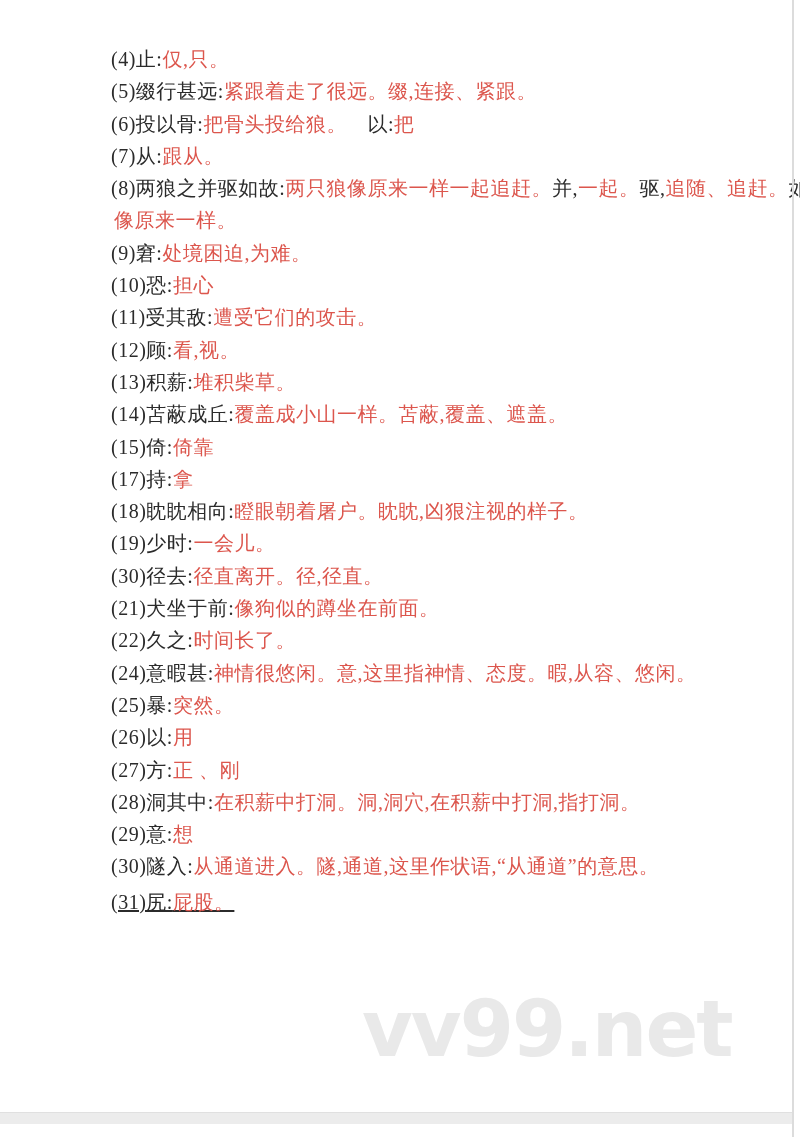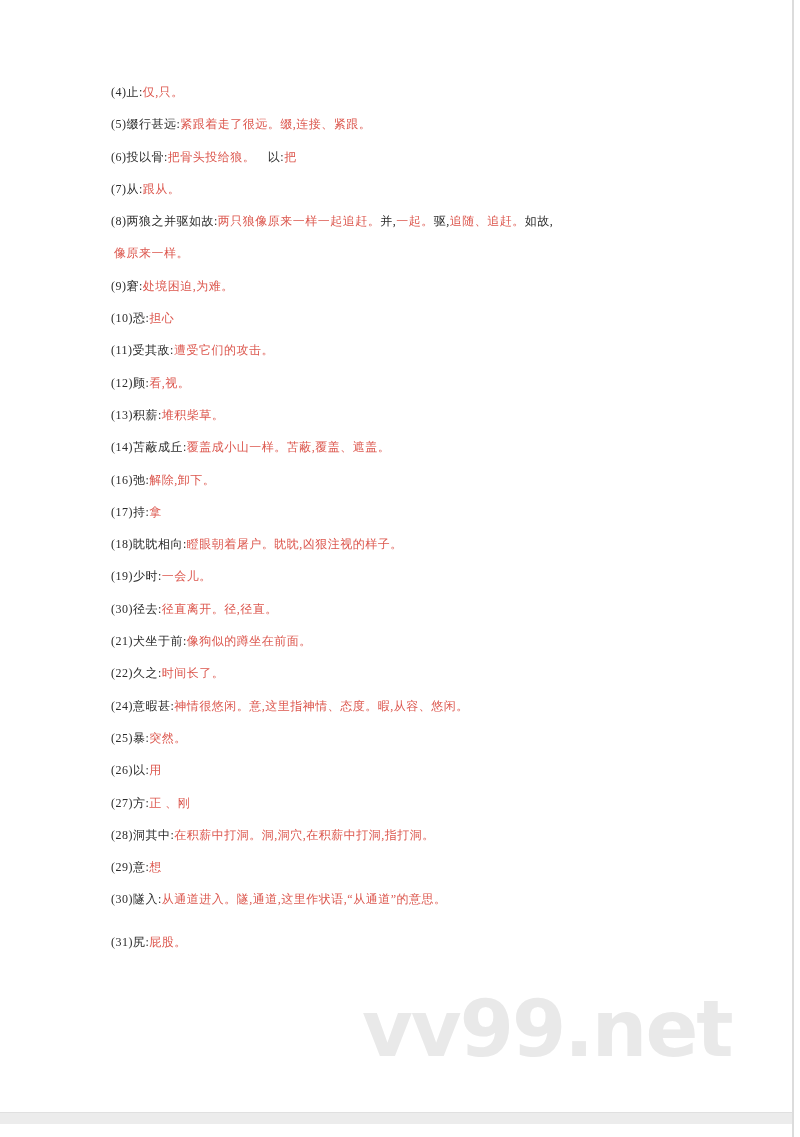--- a/index.html
+++ b/index.html
@@ -19,36 +19,37 @@
     position: absolute;
     left: 0;
     top: 0;
     width: 792px;
     height: 1112px;
     background: #ffffff;
   }
   .vocab-list {
     position: absolute;
     left: 111px;
-    top: 76px;
+    top: 43px;
     width: 660px;
-    font-size: 12px;
+    font-size: 20px;
     line-height: 32.3px;
     letter-spacing: 0.5px;
     color: var(--ink, #2b2b2b);
   }
   .line {
     white-space: nowrap;
     height: 32.3px;
   }
   .line.indent {
     padding-left: 3px;
   }
   .line.gap-top {
-    margin-top: 10px;
+    margin-top: 3px;
+    text-decoration: underline;
   }
   .seg-black { color: var(--ink, #2b2b2b); }
   .seg-red   { color: var(--red, #dc564d); }
   .watermark {
     position: absolute;
     left: 362px;
     top: 984px;
     font-family: "DejaVu Sans", sans-serif;
     font-weight: bold;
     font-size: 78px;
@@ -86,21 +87,21 @@
         <div class="line"><span class="seg-black">(6)投以骨:</span><span class="seg-red">把骨头投给狼。</span><span class="seg-black">　以:</span><span class="seg-red">把</span></div>
         <div class="line"><span class="seg-black">(7)从:</span><span class="seg-red">跟从。</span></div>
         <div class="line"><span class="seg-black">(8)两狼之并驱如故:</span><span class="seg-red">两只狼像原来一样一起追赶。</span><span class="seg-black">并,</span><span class="seg-red">一起。</span><span class="seg-black">驱,</span><span class="seg-red">追随、追赶。</span><span class="seg-black">如故,</span></div>
         <div class="line indent"><span class="seg-red">像原来一样。</span></div>
         <div class="line"><span class="seg-black">(9)窘:</span><span class="seg-red">处境困迫,为难。</span></div>
         <div class="line"><span class="seg-black">(10)恐:</span><span class="seg-red">担心</span></div>
         <div class="line"><span class="seg-black">(11)受其敌:</span><span class="seg-red">遭受它们的攻击。</span></div>
         <div class="line"><span class="seg-black">(12)顾:</span><span class="seg-red">看,视。</span></div>
         <div class="line"><span class="seg-black">(13)积薪:</span><span class="seg-red">堆积柴草。</span></div>
         <div class="line"><span class="seg-black">(14)苫蔽成丘:</span><span class="seg-red">覆盖成小山一样。苫蔽,覆盖、遮盖。</span></div>
-        <div class="line"><span class="seg-black">(16)弛:</span><span class="seg-red">解除,卸下。</span></div>
+        <div class="line"><span class="seg-black">(15)倚:</span><span class="seg-red">倚靠</span></div>
         <div class="line"><span class="seg-black">(17)持:</span><span class="seg-red">拿</span></div>
         <div class="line"><span class="seg-black">(18)眈眈相向:</span><span class="seg-red">瞪眼朝着屠户。眈眈,凶狠注视的样子。</span></div>
         <div class="line"><span class="seg-black">(19)少时:</span><span class="seg-red">一会儿。</span></div>
         <div class="line"><span class="seg-black">(30)径去:</span><span class="seg-red">径直离开。径,径直。</span></div>
         <div class="line"><span class="seg-black">(21)犬坐于前:</span><span class="seg-red">像狗似的蹲坐在前面。</span></div>
         <div class="line"><span class="seg-black">(22)久之:</span><span class="seg-red">时间长了。</span></div>
         <div class="line"><span class="seg-black">(24)意暇甚:</span><span class="seg-red">神情很悠闲。意,这里指神情、态度。暇,从容、悠闲。</span></div>
         <div class="line"><span class="seg-black">(25)暴:</span><span class="seg-red">突然。</span></div>
         <div class="line"><span class="seg-black">(26)以:</span><span class="seg-red">用</span></div>
         <div class="line"><span class="seg-black">(27)方:</span><span class="seg-red">正 、刚</span></div>

